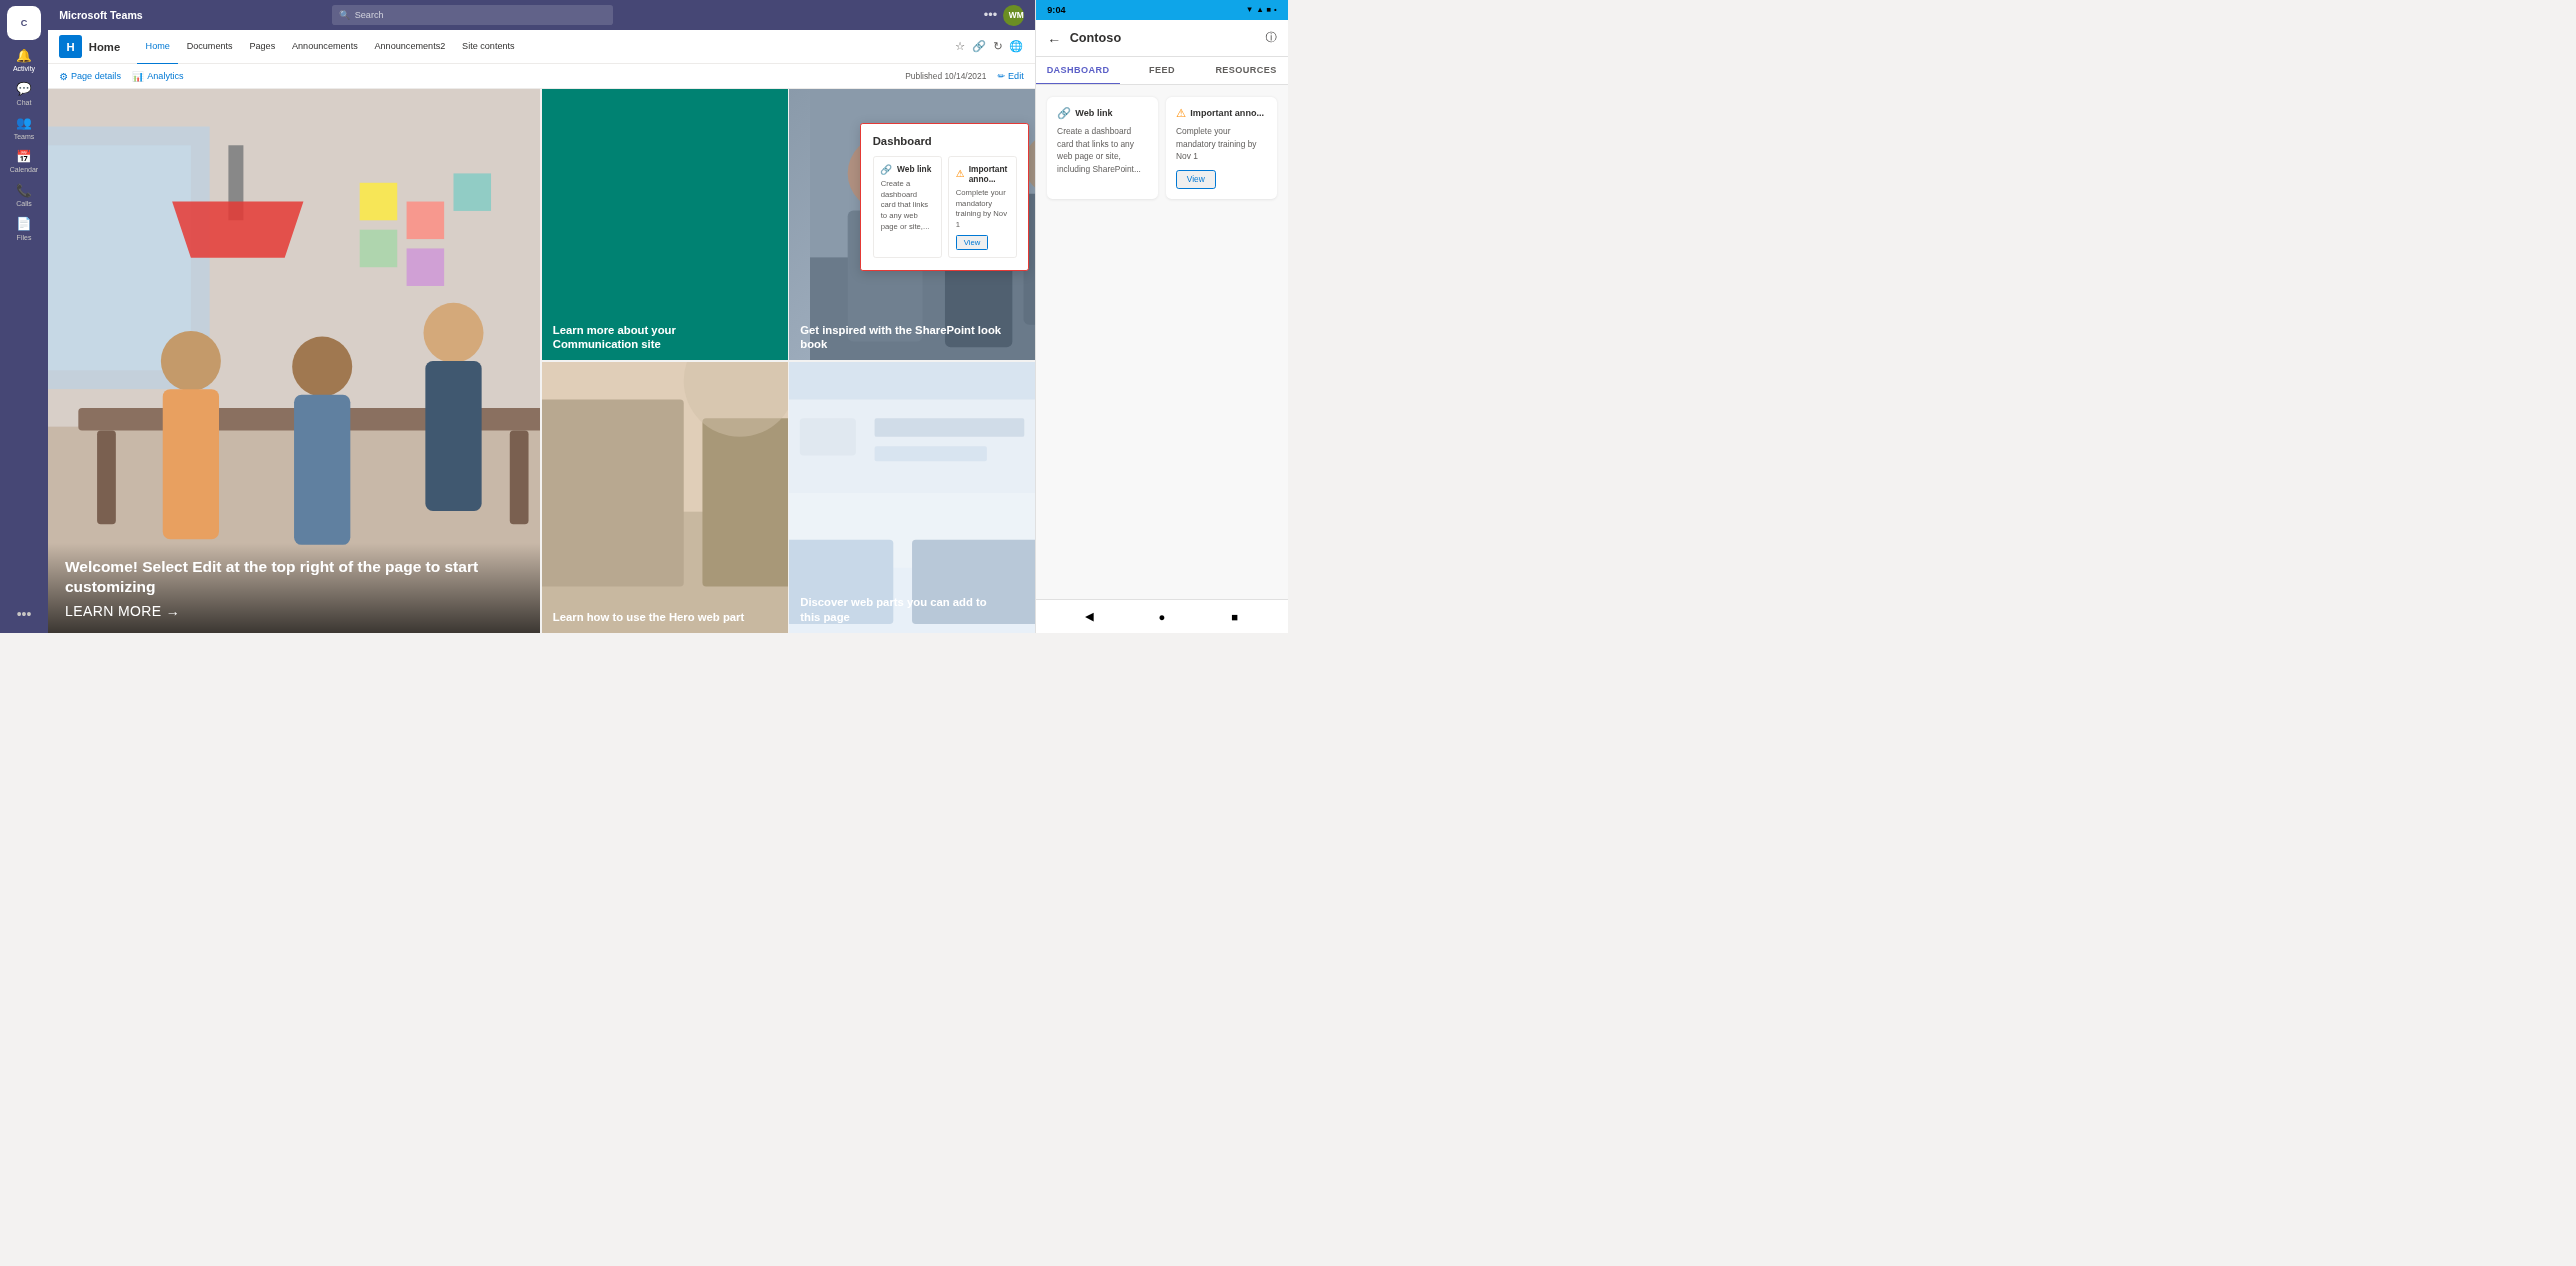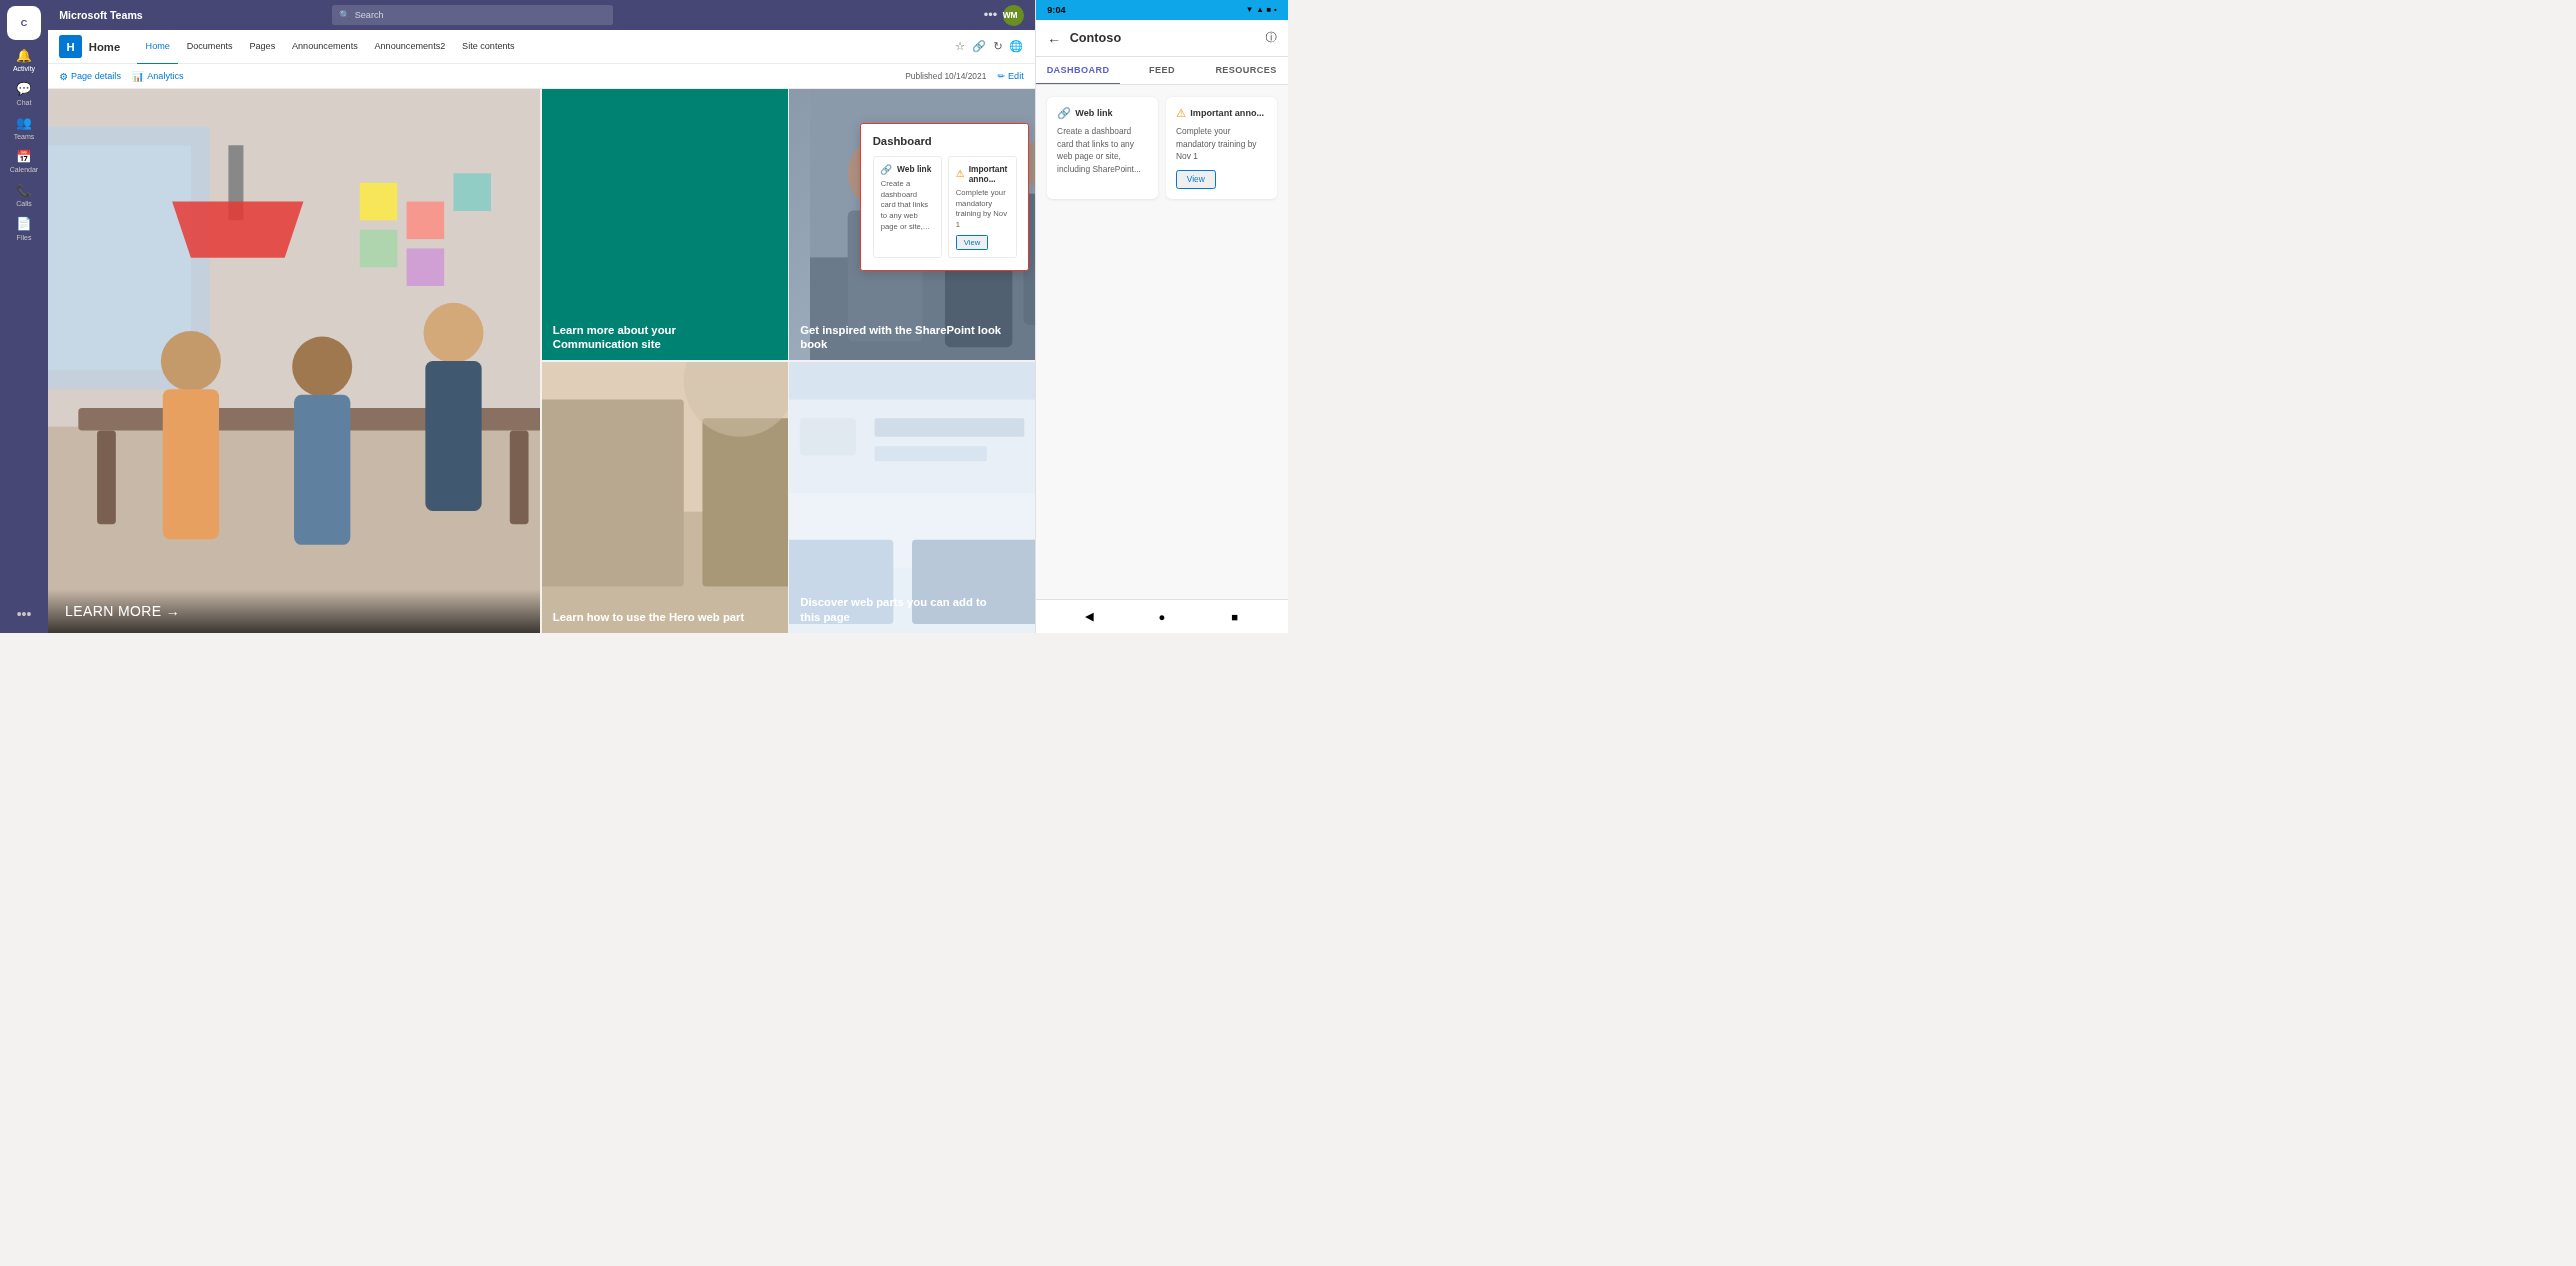--- a/index.html
+++ b/index.html
@@ -102,21 +102,21 @@
       gap: 5.6px;
       margin-left: auto;
     }
     .teams-avatar-top {
       width: 21px;
       height: 21px;
       border-radius: 50%;
       background: #6b8e23;
       display: flex;
       align-items: center;
-      justify-content: flex-start;
+      justify-content: flex-end;
       color: white;
       font-size: 8.4px;
       font-weight: 600;
     }
 
     
     .sp-container {
       flex: 1;
       background: white;
       display: flex;
@@ -632,20 +632,21 @@
             <rect x="335" y="60" width="20" height="20" fill="#ff8a80" opacity="0.8"></rect>
             <rect x="360" y="45" width="20" height="20" fill="#80cbc4" opacity="0.8"></rect>
             <rect x="310" y="75" width="20" height="20" fill="#a5d6a7" opacity="0.8"></rect>
             <rect x="335" y="85" width="20" height="20" fill="#ce93d8" opacity="0.8"></rect>
 
             <rect x="240" y="30" width="8" height="40" fill="#888"></rect>
             <polygon points="210,60 280,60 270,90 220,90" fill="#e53935" opacity="0.85"></polygon>
           </svg>
         </div>
         <div class="hero-main-overlay">
+          <div class="hero-main-title">Welcome! Select Edit at the top right of the page to start customizing</div>
           <div class="hero-main-learn">
             <span>LEARN MORE →</span>
           </div>
         </div>
       </div>
 
       <div class="hero-cell hero-cell-teal">
         <div class="hero-cell-content">
           <div class="hero-cell-title">Learn more about your Communication site</div>
         </div>

